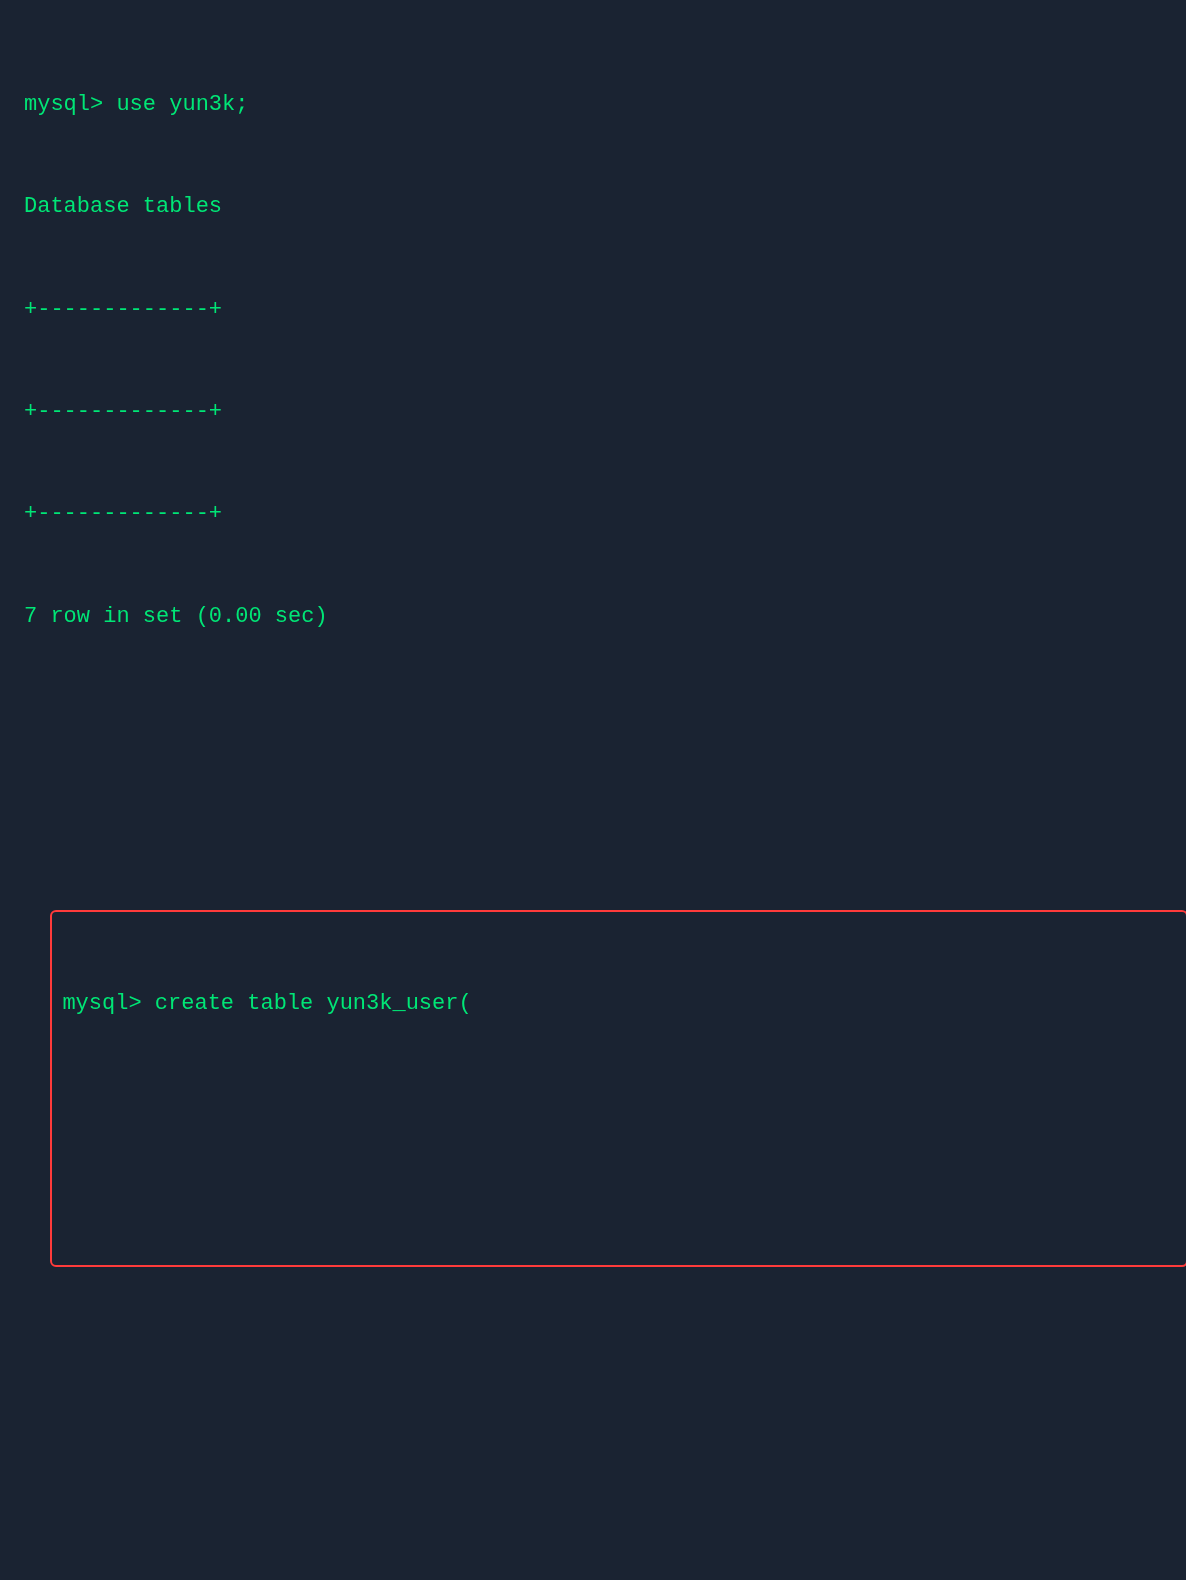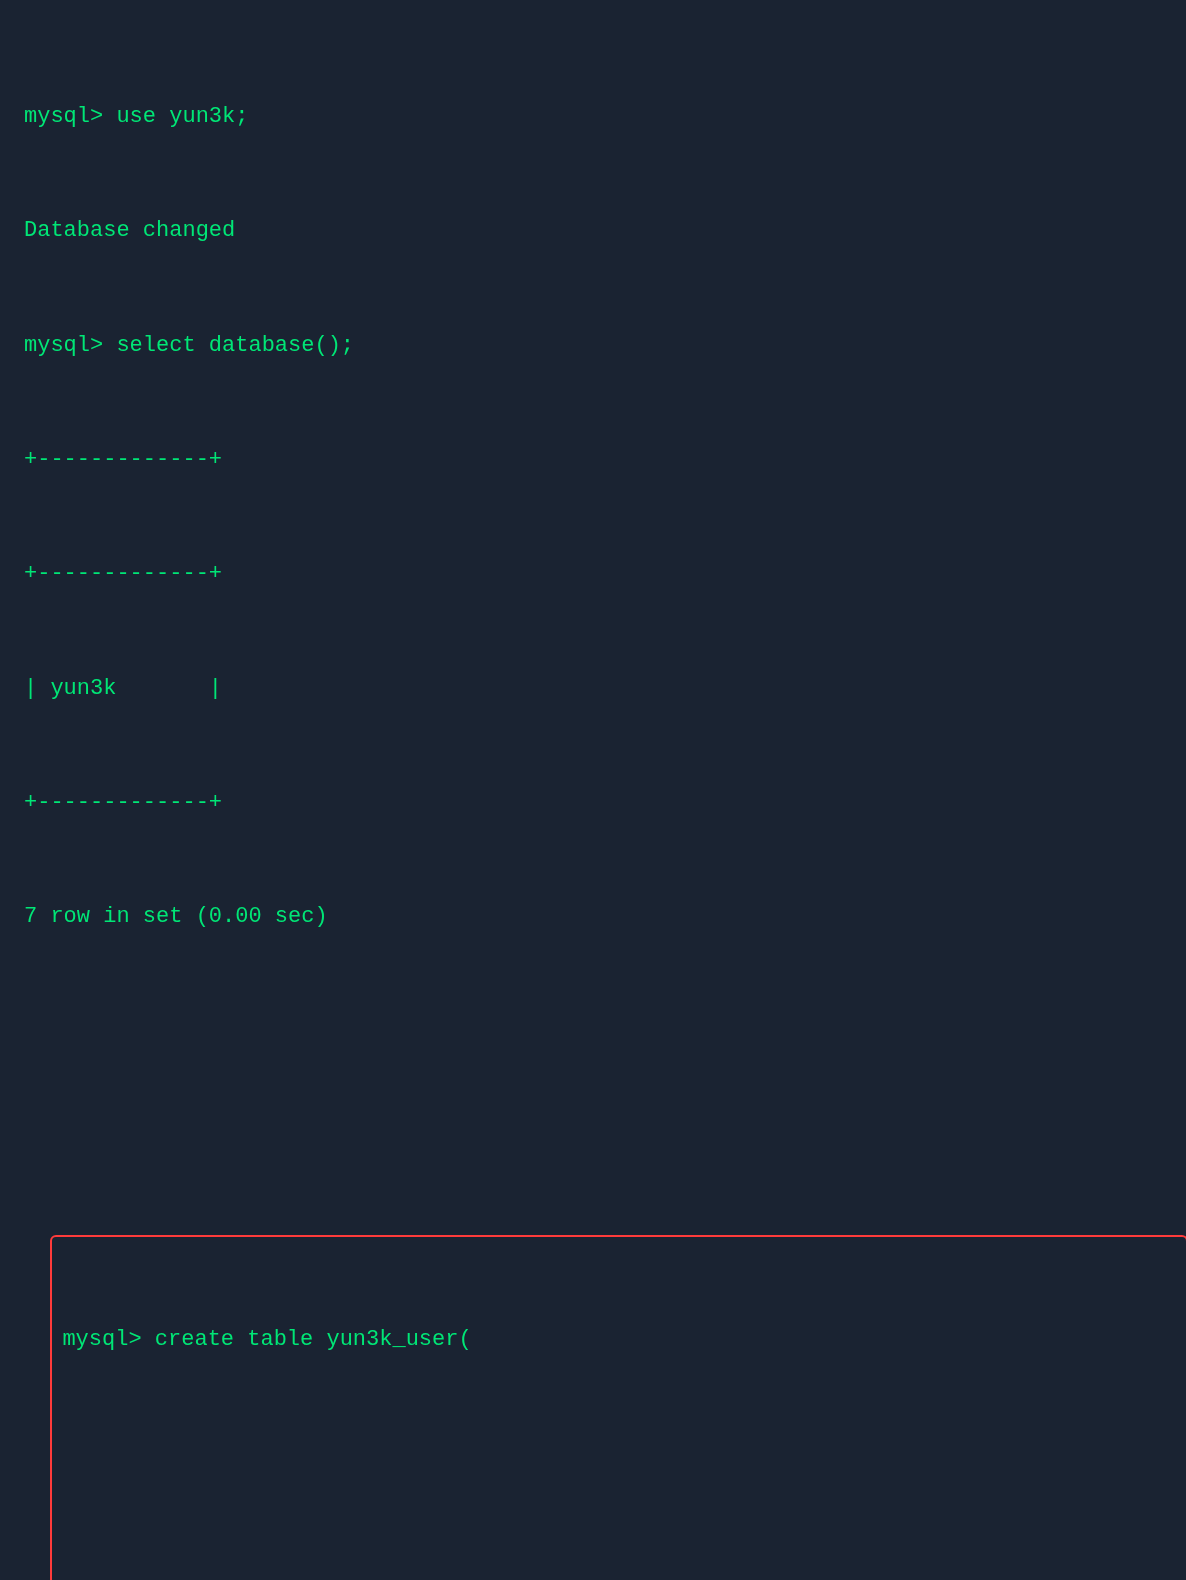--- a/index.html
+++ b/index.html
@@ -27,33 +27,30 @@
       border: 2px solid #ff3b3b;
       border-radius: 6px;
       padding: 6px 10px;
       margin: 4px 0;
       display: inline-block;
       width: 100%;
     }
 
     .line {
       display: block;
-      margin-top: 12px;
     }
   </style>
 </head>
 <body>
 
 <div class="terminal-content">
   <span class="line">mysql&gt; use yun3k;</span>
-  <span class="line">Database changed</span>
-  <span class="line">mysql&gt; select database();</span>
+  <span class="line">Database tables</span>
   <span class="line">+-------------+</span>
   <span class="line">+-------------+</span>
-  <span class="line">| yun3k       |</span>
   <span class="line">+-------------+</span>
   <span class="line">7 row in set (0.00 sec)</span>
   <span class="line">&nbsp;</span>
   <span class="line">&nbsp;</span>
 
   <div class="highlighted-block">
     <span class="line">mysql&gt; create table yun3k_user(</span>
     
     
     

